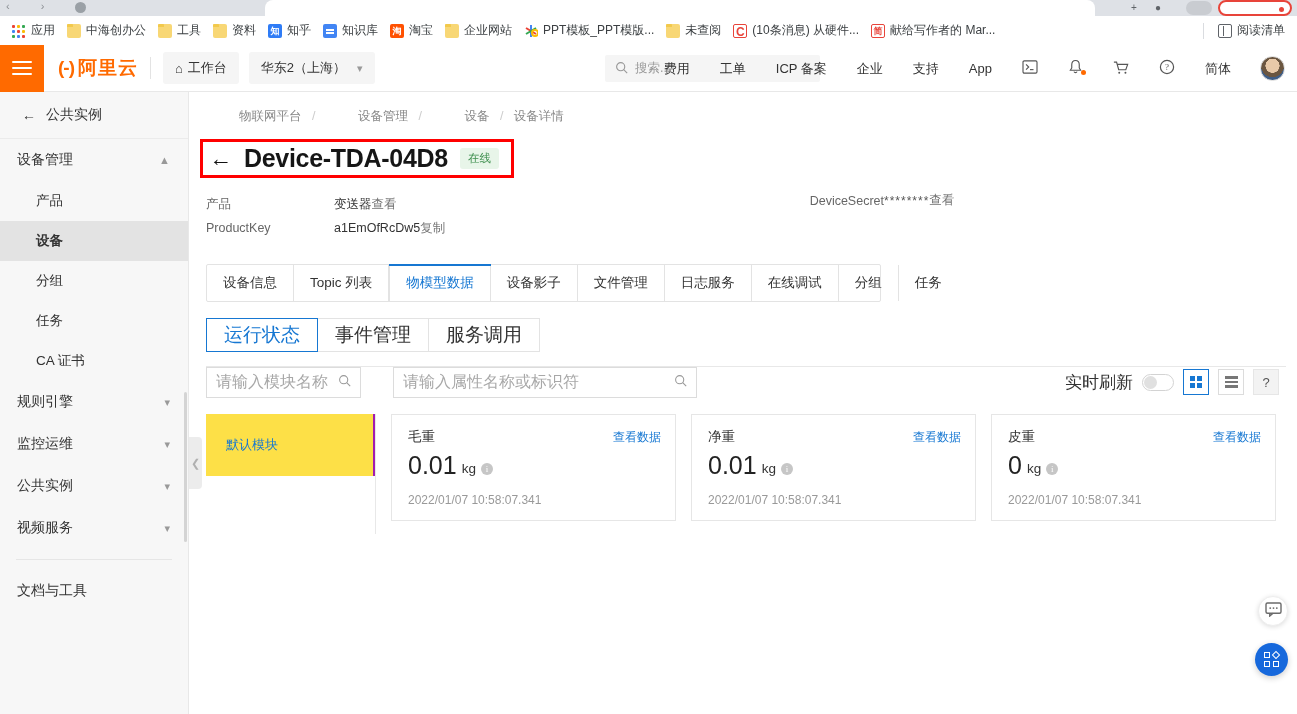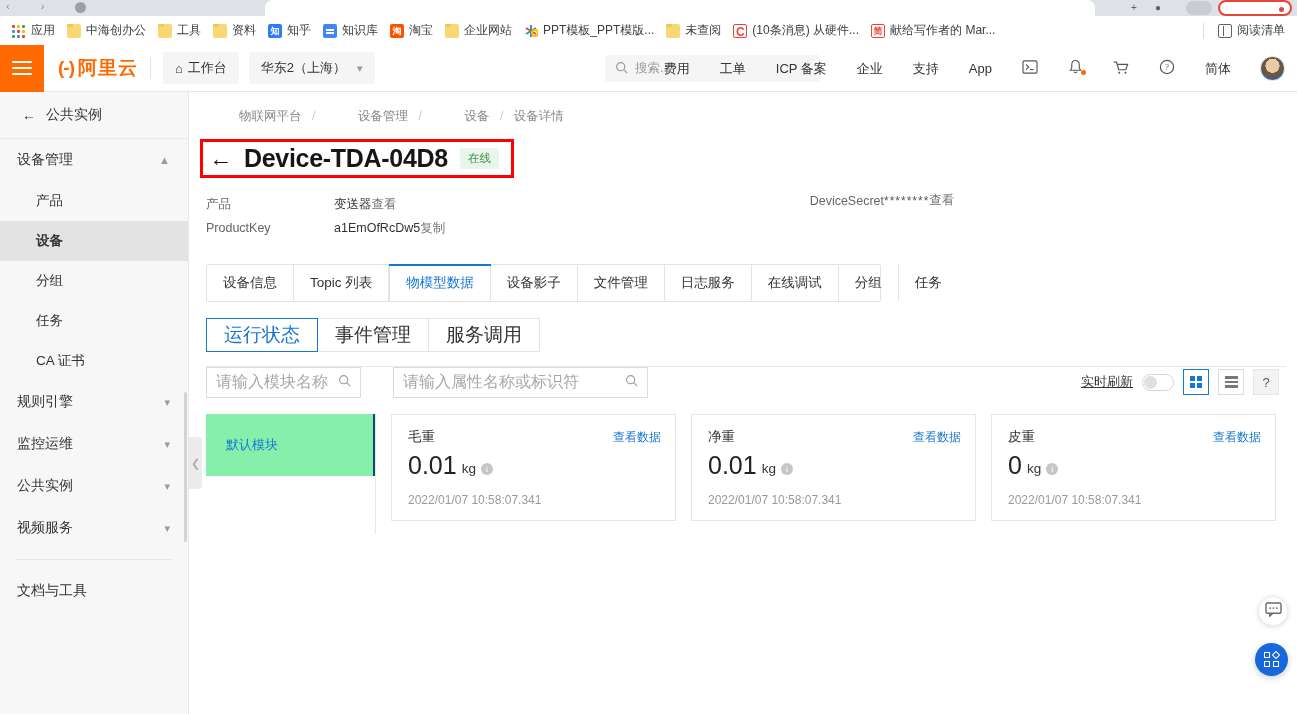--- a/index.html
+++ b/index.html
@@ -221,23 +221,23 @@
 
   
   .filters { margin:14px 0 0 17px; display:flex; align-items:center; height:32px; }
   .inp {
     display:flex; align-items:center; border:1px solid #dcdcdc; height:31px;
     background:#fff; padding:0 9px; cursor:text;
   }
   .inp .ph { font-size:16px; color:#a8a8a8; }
   .inp .mag { margin-left:auto; color:#999; }
   .inp-module { width:155px; }
-  .inp-prop { width:255px; margin-left:32px; }
+  .inp-prop { width:304px; margin-left:32px; }
   .filters-right { margin-left:auto; display:flex; align-items:center; gap:9px; margin-right:18px; }
-  .refresh-lbl { font-size:13px; color:#333;text-decoration:underline; }
+  .refresh-lbl { font-size:17px; color:#333; }
   .toggle {
     width:32px; height:17px; border-radius:9px; border:1px solid #d3d3d3;
     background:#fff; position:relative; cursor:pointer;
   }
   .toggle::after{
     content:""; position:absolute; left:1px; top:1px; width:13px; height:13px;
     border-radius:50%; background:#e0e0e0;
   }
   .viewbtn {
     width:26px; height:26px; border:1px solid #dcdcdc; background:#fff;
@@ -249,22 +249,22 @@
   .grid-ic i { display:block; background:#1677d2; }
   .list-ic i { display:block; width:13px; height:2.4px; background:#777; margin:2px 0; }
   .help-btn { background:#f3f3f3; border:1px solid #e6e6e6; color:#555; font-size:13px; }
 
   
   .panel { margin:16px 0 0 17px; display:flex; }
   .modules {
     width:170px; flex:0 0 170px; border-right:1px solid #e8e8e8; min-height:120px;
   }
   .module-item {
-    background:#86efac; color:#1677d2; font-size:13px;
-    padding:22px 0 22px 20px; border-right:2px solid #0c4a6e; cursor:pointer;
+    background:#fde047; color:#1677d2; font-size:13px;
+    padding:22px 0 22px 20px; border-right:2px solid #a21caf; cursor:pointer;
   }
   .cards { display:flex; gap:15px; margin-left:15px; }
   .card {
     width:285px; height:107px; border:1px solid #e6e6e6; background:#fff;
     padding:13px 14px 0 16px; position:relative;
   }
   .card-head { display:flex; align-items:center; }
   .card-name { font-size:13.5px; color:#333; }
   .card-link { margin-left:auto; font-size:12px; color:#1677d2; cursor:pointer; }
   .card-val { margin-top:7px; display:flex; align-items:flex-end; gap:5px; }

